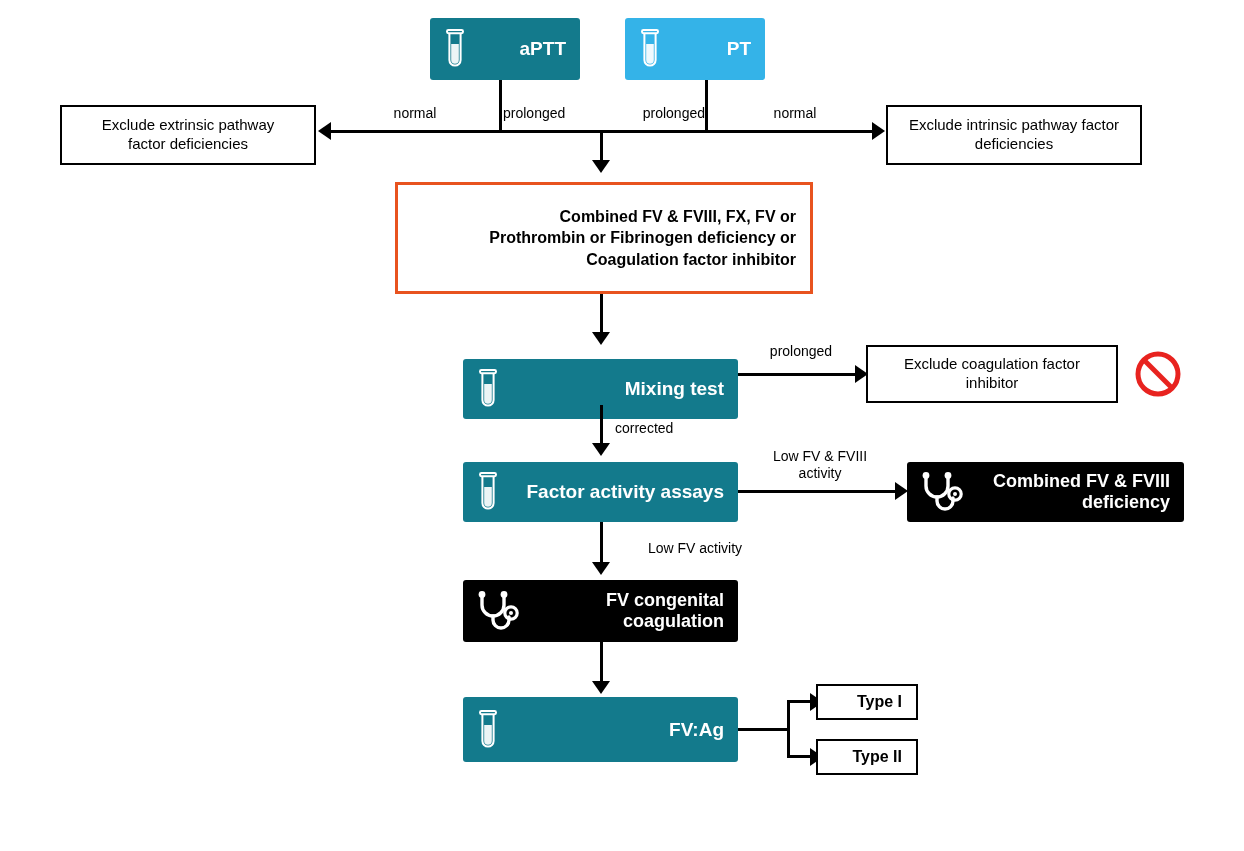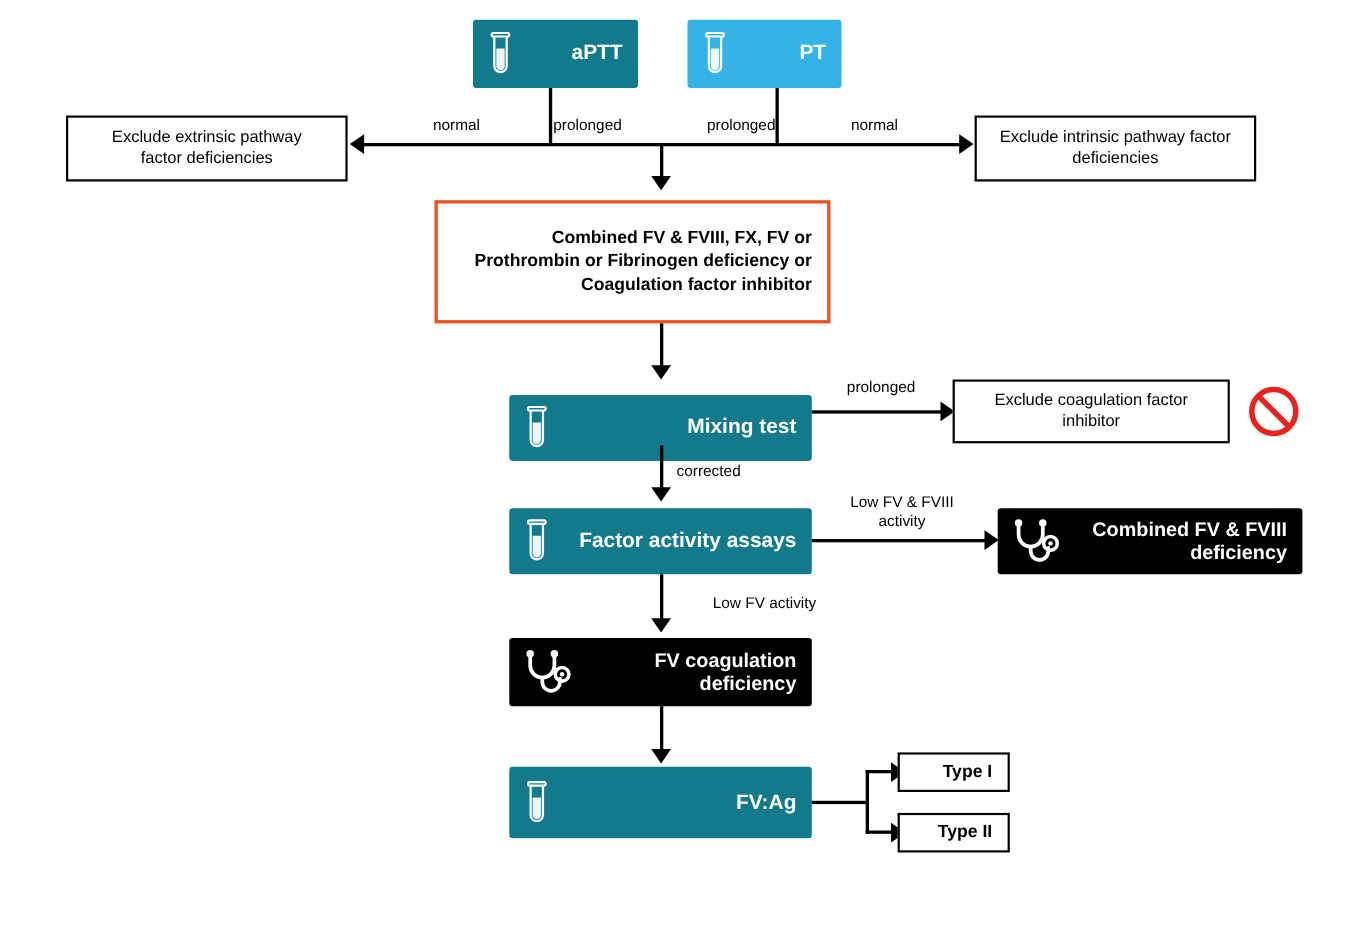--- a/index.html
+++ b/index.html
@@ -104,21 +104,21 @@
     <span>Exclude extrinsic pathway factor deficiencies</span>
   </div>
 
   <div class="node plainbox" style="left:886px;top:105px;width:256px;height:60px;font-size:15px;padding:0 10px;">
     <span>Exclude intrinsic pathway factor deficiencies</span>
   </div>
 
   <div class="vline" style="left:600px;top:130px;height:33px;"></div>
   <div class="arrowdown" style="left:592px;top:160px;"></div>
 
-  <div class="node orangebox" style="left:395px;top:182px;width:360px;height:112px;font-size:16px;">
+  <div class="node orangebox" style="left:395px;top:182px;width:418px;height:112px;font-size:16px;">
     <div>
       <div>Combined FV &amp; FVIII, FX, FV or</div>
       <div>Prothrombin or Fibrinogen deficiency or</div>
       <div>Coagulation factor inhibitor</div>
     </div>
   </div>
 
   <div class="vline" style="left:600px;top:294px;height:40px;"></div>
   <div class="arrowdown" style="left:592px;top:332px;"></div>
 
@@ -190,21 +190,21 @@
     <span class="icon-steth">
       <svg viewBox="0 0 48 44" width="48" height="44">
         <path d="M9 6 v10 a11 11 0 0 0 22 0 V6" fill="none" stroke="#fff" stroke-width="3.4" stroke-linecap="round"></path>
         <circle cx="9" cy="5.4" r="3.4" fill="#fff"></circle>
         <circle cx="31" cy="5.4" r="3.4" fill="#fff"></circle>
         <path d="M20 27 v4 a8 8 0 0 0 16 0 v-3" fill="none" stroke="#fff" stroke-width="3.4" stroke-linecap="round"></path>
         <circle cx="38" cy="24" r="6.2" fill="none" stroke="#fff" stroke-width="3.2"></circle>
         <circle cx="38" cy="24" r="2" fill="#fff"></circle>
       </svg>
     </span>
-    <span class="label">FV coagulation deficiency</span>
+    <span class="label">FV congenital coagulation</span>
   </div>
 
   <div class="vline" style="left:600px;top:642px;height:43px;"></div>
   <div class="arrowdown" style="left:592px;top:681px;"></div>
 
   <div class="node testbox teal" style="left:463px;top:697px;width:275px;height:65px;font-size:19px;">
     <span class="icon-tube">
       <svg viewBox="0 0 30 44" width="30" height="44">
         <rect x="7" y="3" width="16" height="3.2" rx="1.4" fill="none" stroke="#fff" stroke-width="2"></rect>
         <path d="M9.4 6.5 V33 a5.6 5.6 0 0 0 11.2 0 V6.5" fill="none" stroke="#fff" stroke-width="2"></path>

